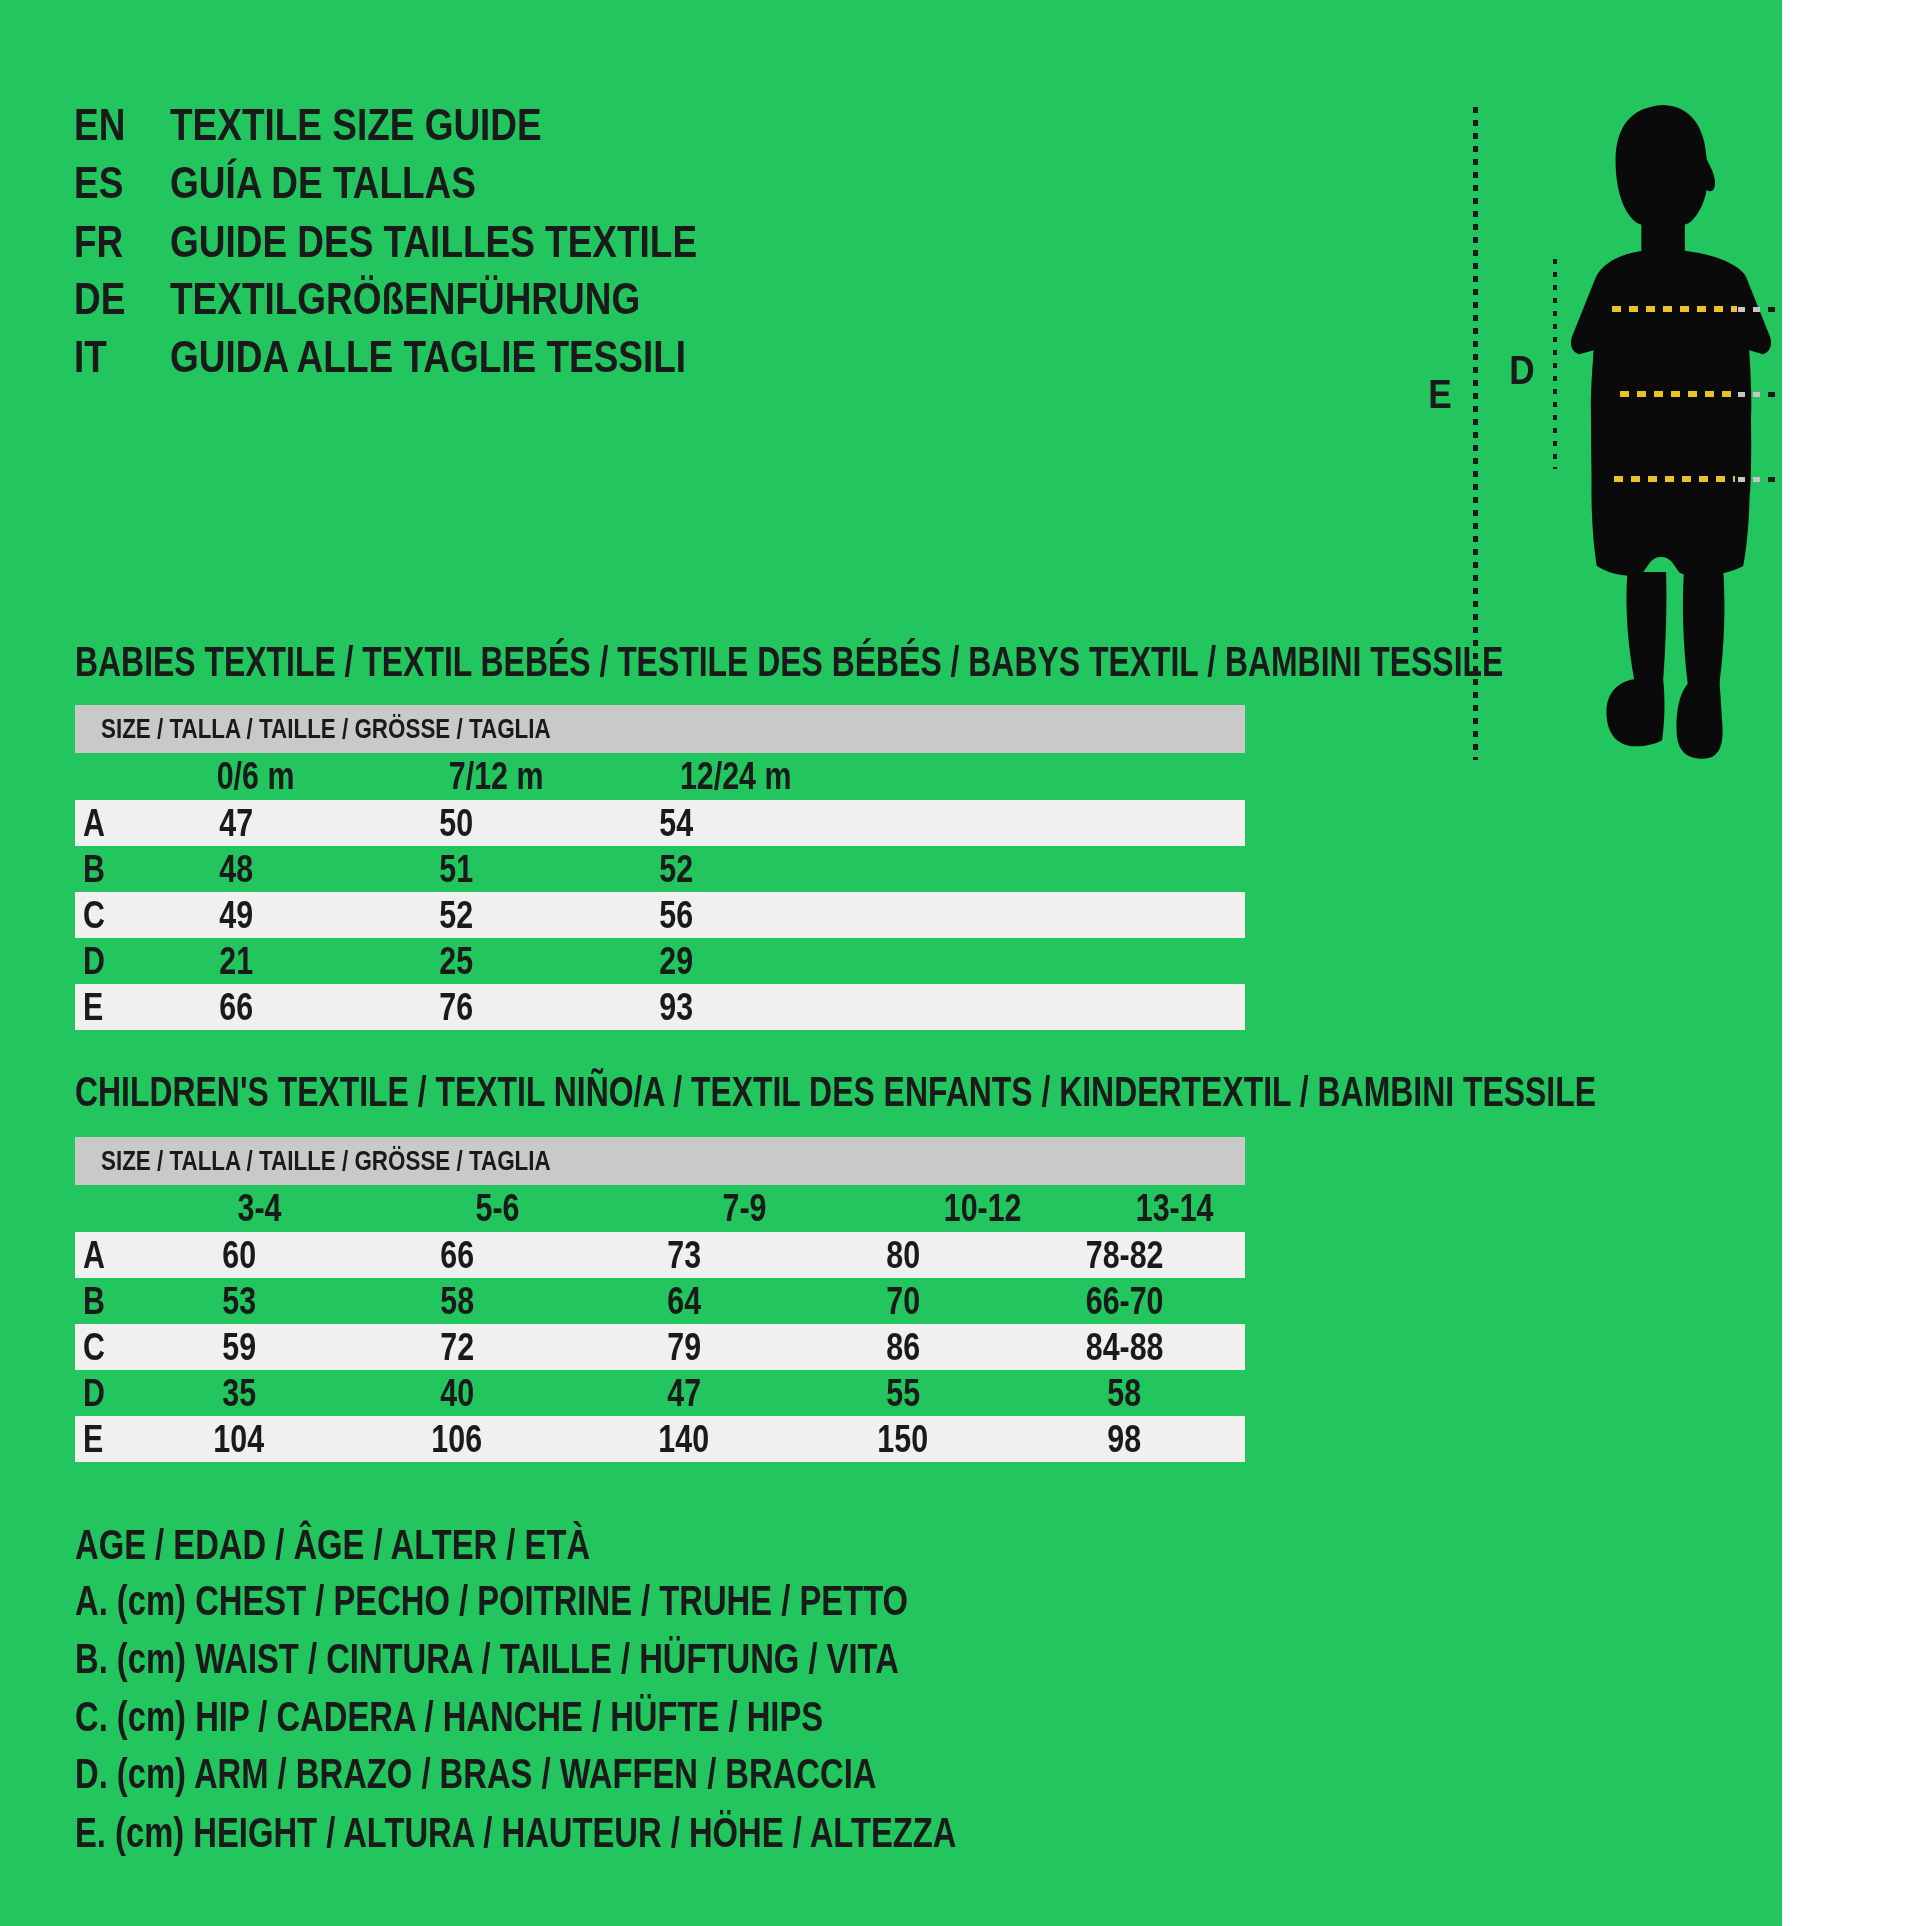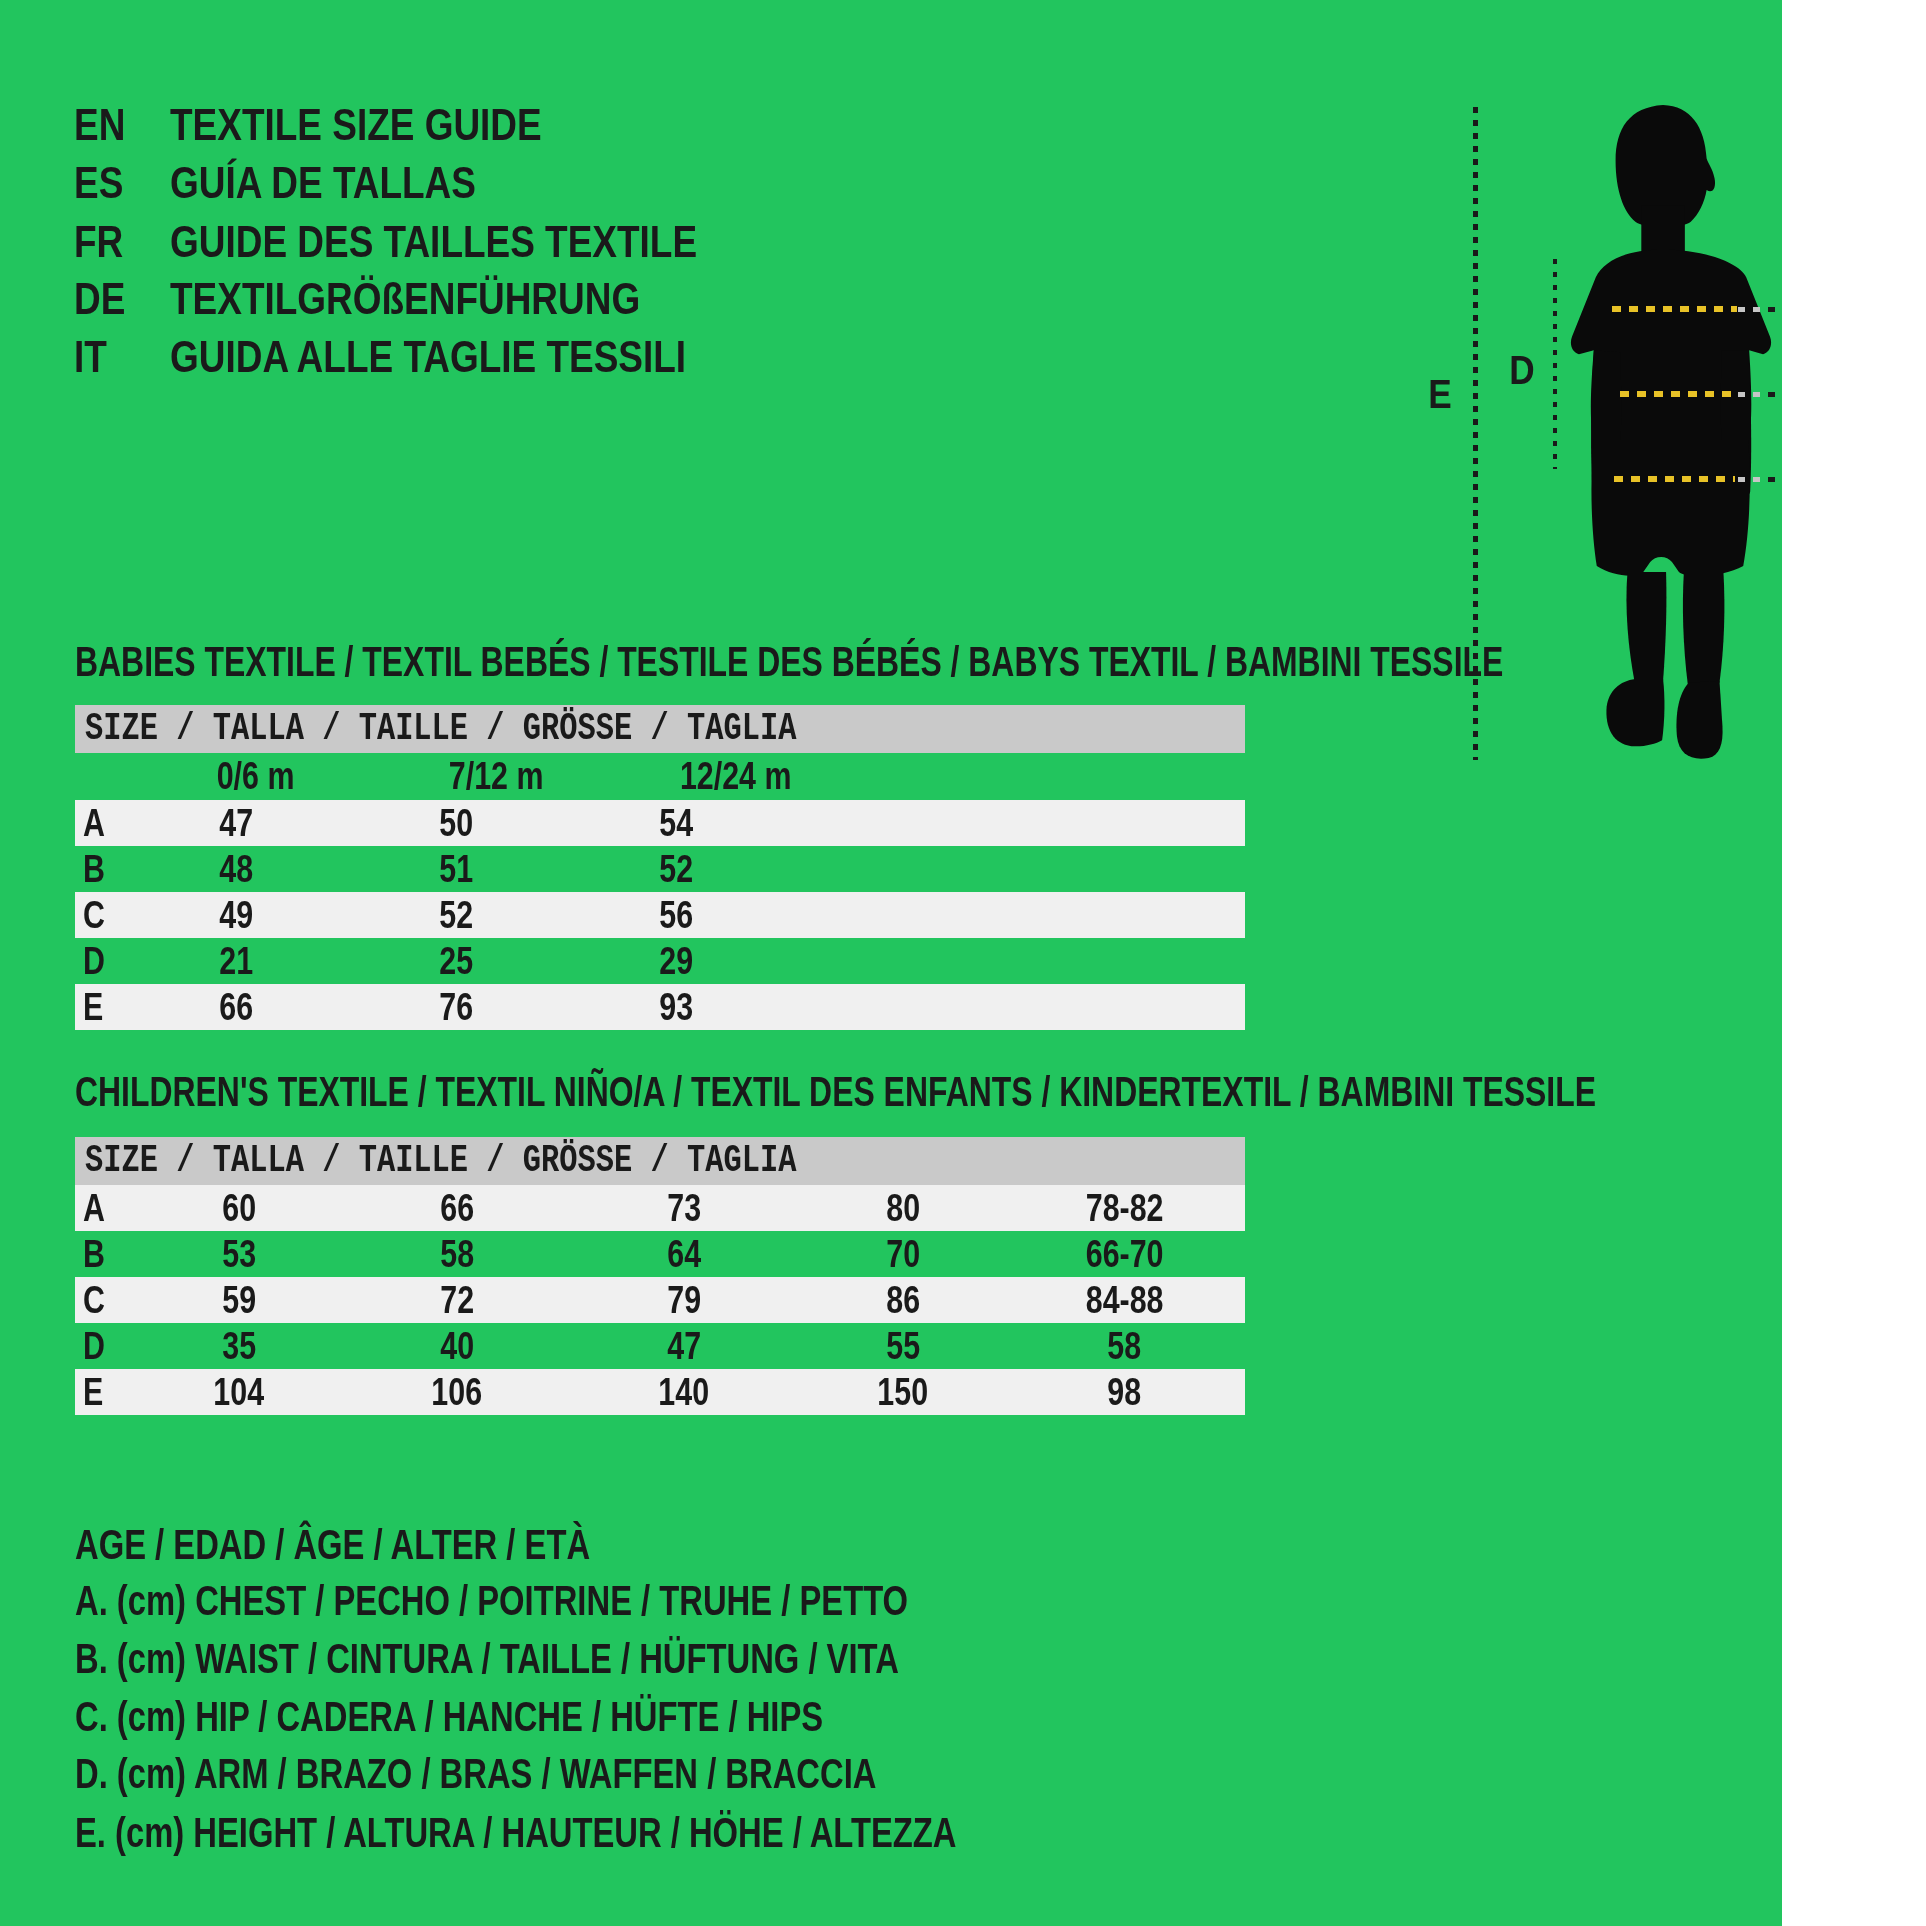--- a/index.html
+++ b/index.html
@@ -30,21 +30,21 @@
     background:repeating-linear-gradient(180deg,#1a1a1a 0 5px,transparent 5px 13px);}
   .hyellow{position:absolute;height:6px;
     background:repeating-linear-gradient(90deg,var(--yellow) 0 9px,transparent 9px 17px);}
   .hgray{position:absolute;height:5px;
     background:repeating-linear-gradient(90deg,#c6c6c6 0 7px,transparent 7px 15px);}
   .hblack{position:absolute;height:5px;
     background:repeating-linear-gradient(90deg,#1a1a1a 0 7px,transparent 7px 16px);}
 
   
   .size-table{position:absolute;left:75px;width:1170px;}
-  .thead-bar{height:48px;line-height:48px;background:#c9c9c9;font-size:38px;font-weight:bold;padding-left:10px;font-family:Liberation Mono, monospace;}
+  .thead-bar{height:48px;line-height:48px;background:#c9c9c9;font-size:28px;font-weight:bold;padding-left:26px;}
   .trow{display:grid;height:46px;line-height:46px;font-size:38px;font-weight:bold;}
   .trow.age{height:47px;line-height:47px;gap:20px;}
   .babies .trow{grid-template-columns:51px 220px 220px 220px auto;}
   .children .trow{grid-template-columns:55px 218px 218px 236px 202px auto;}
   .trow .c{text-align:center;}
   .trow .l{text-align:left;padding-left:8px;}
   .shade{background:#f0f0f0;}
 
   .sil{position:absolute;left:1564px;top:103px;}
 </style>
@@ -149,20 +149,28 @@
       <div></div>
     </div>
   </div>
 
   <div class="t section-title sx76" style="top:1070px">CHILDREN'S TEXTILE / TEXTIL NIÑO/A / TEXTIL DES ENFANTS / KINDERTEXTIL / BAMBINI TESSILE</div>
 
   <div class="size-table children" style="top:1137px">
     <div class="thead-bar">
       <span class="cxl">SIZE / TALLA / TAILLE / GRÖSSE / TAGLIA</span>
     </div>
+    <div class="trow age">
+      <div class="l"></div>
+      <div class="c"><span class="cxc">3-4</span></div>
+      <div class="c"><span class="cxc">5-6</span></div>
+      <div class="c"><span class="cxc">7-9</span></div>
+      <div class="c"><span class="cxc">10-12</span></div>
+      <div class="c"><span class="cxc">13-14</span></div>
+    </div>
     <div class="trow shade">
       <div class="l"><span class="cxl">A</span></div>
       <div class="c"><span class="cxc">60</span></div>
       <div class="c"><span class="cxc">66</span></div>
       <div class="c"><span class="cxc">73</span></div>
       <div class="c"><span class="cxc">80</span></div>
       <div class="c"><span class="cxc">78-82</span></div>
     </div>
     <div class="trow">
       <div class="l"><span class="cxl">B</span></div>

